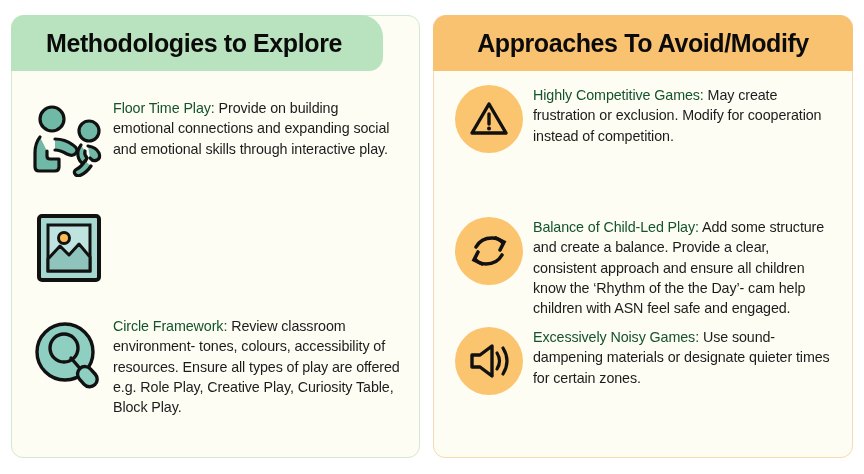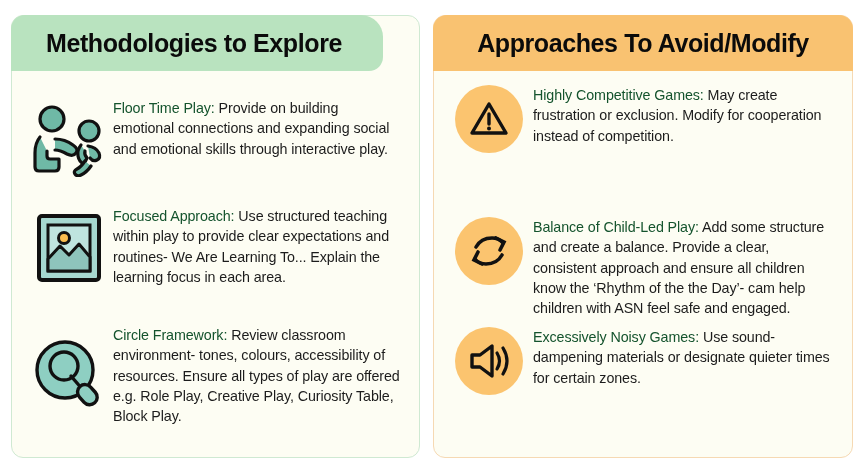--- a/index.html
+++ b/index.html
@@ -87,21 +87,21 @@
     letter-spacing:-0.1px;
   }
   .item-text b{font-weight:normal;color:#14532d;}
 
   
   .panel-left .item{left:14px;width:385px;}
   .panel-left .icon-wrap{width:88px;}
   .panel-left .item-text{width:290px;}
   .li-0{top:27px;}
   .li-1{top:135px;}
-  .li-2{top:254px;align-items:center;}
+  .li-2{top:245px;}
   .panel-left .li-0 .icon-wrap{height:84px;}
   .panel-left .li-1 .icon-wrap{height:84px;}
   .panel-left .li-2 .icon-wrap{height:84px;}
 
   
   .panel-right .item{left:12px;width:406px;}
   .panel-right .icon-wrap{width:88px;}
   .panel-right .item-text{width:300px;}
   .ri-0{top:14px;}
   .ri-1{top:125px;margin-top:21px;}
@@ -148,23 +148,20 @@
 
       <div class="item li-1">
         <div class="icon-wrap">
           <svg width="68" height="72" viewBox="0 0 68 72">
             <rect x="4" y="4" width="60" height="64" rx="3" fill="#a6d8d0" stroke="#111" stroke-width="4"></rect>
             <rect x="13" y="13" width="42" height="46" fill="#bfe4df" stroke="#111" stroke-width="3"></rect>
             <path d="M13 47 l12 -13 l9 9 l10 -11 l11 13 v14 h-42z" fill="#8ec4bc" stroke="#111" stroke-width="3" stroke-linejoin="round"></path>
             <circle cx="29" cy="26" r="5.5" fill="#fbbd4f" stroke="#111" stroke-width="3"></circle>
           </svg>
         </div>
-        <div class="item-text">
-          <b>Focused Approach:</b><span> Use structured teaching within play to provide clear expectations and routines- We Are Learning To...  Explain the learning focus in each area.</span>
-        </div>
       </div>
 
       <div class="item li-2">
         <div class="icon-wrap">
           <svg width="76" height="76" viewBox="0 0 76 76">
             <circle cx="34" cy="32" r="28" fill="#8ecfc2" stroke="#111" stroke-width="3.4"></circle>
             <circle cx="33" cy="28" r="14" fill="none" stroke="#111" stroke-width="3.4"></circle>
             <line x1="40" y1="38" x2="52" y2="52" stroke="#111" stroke-width="3.4" stroke-linecap="round"></line>
             <rect x="49" y="46" width="15" height="22" rx="7.5" transform="rotate(-42 56 57)" fill="#8ecfc2" stroke="#111" stroke-width="3.4"></rect>
           </svg>

